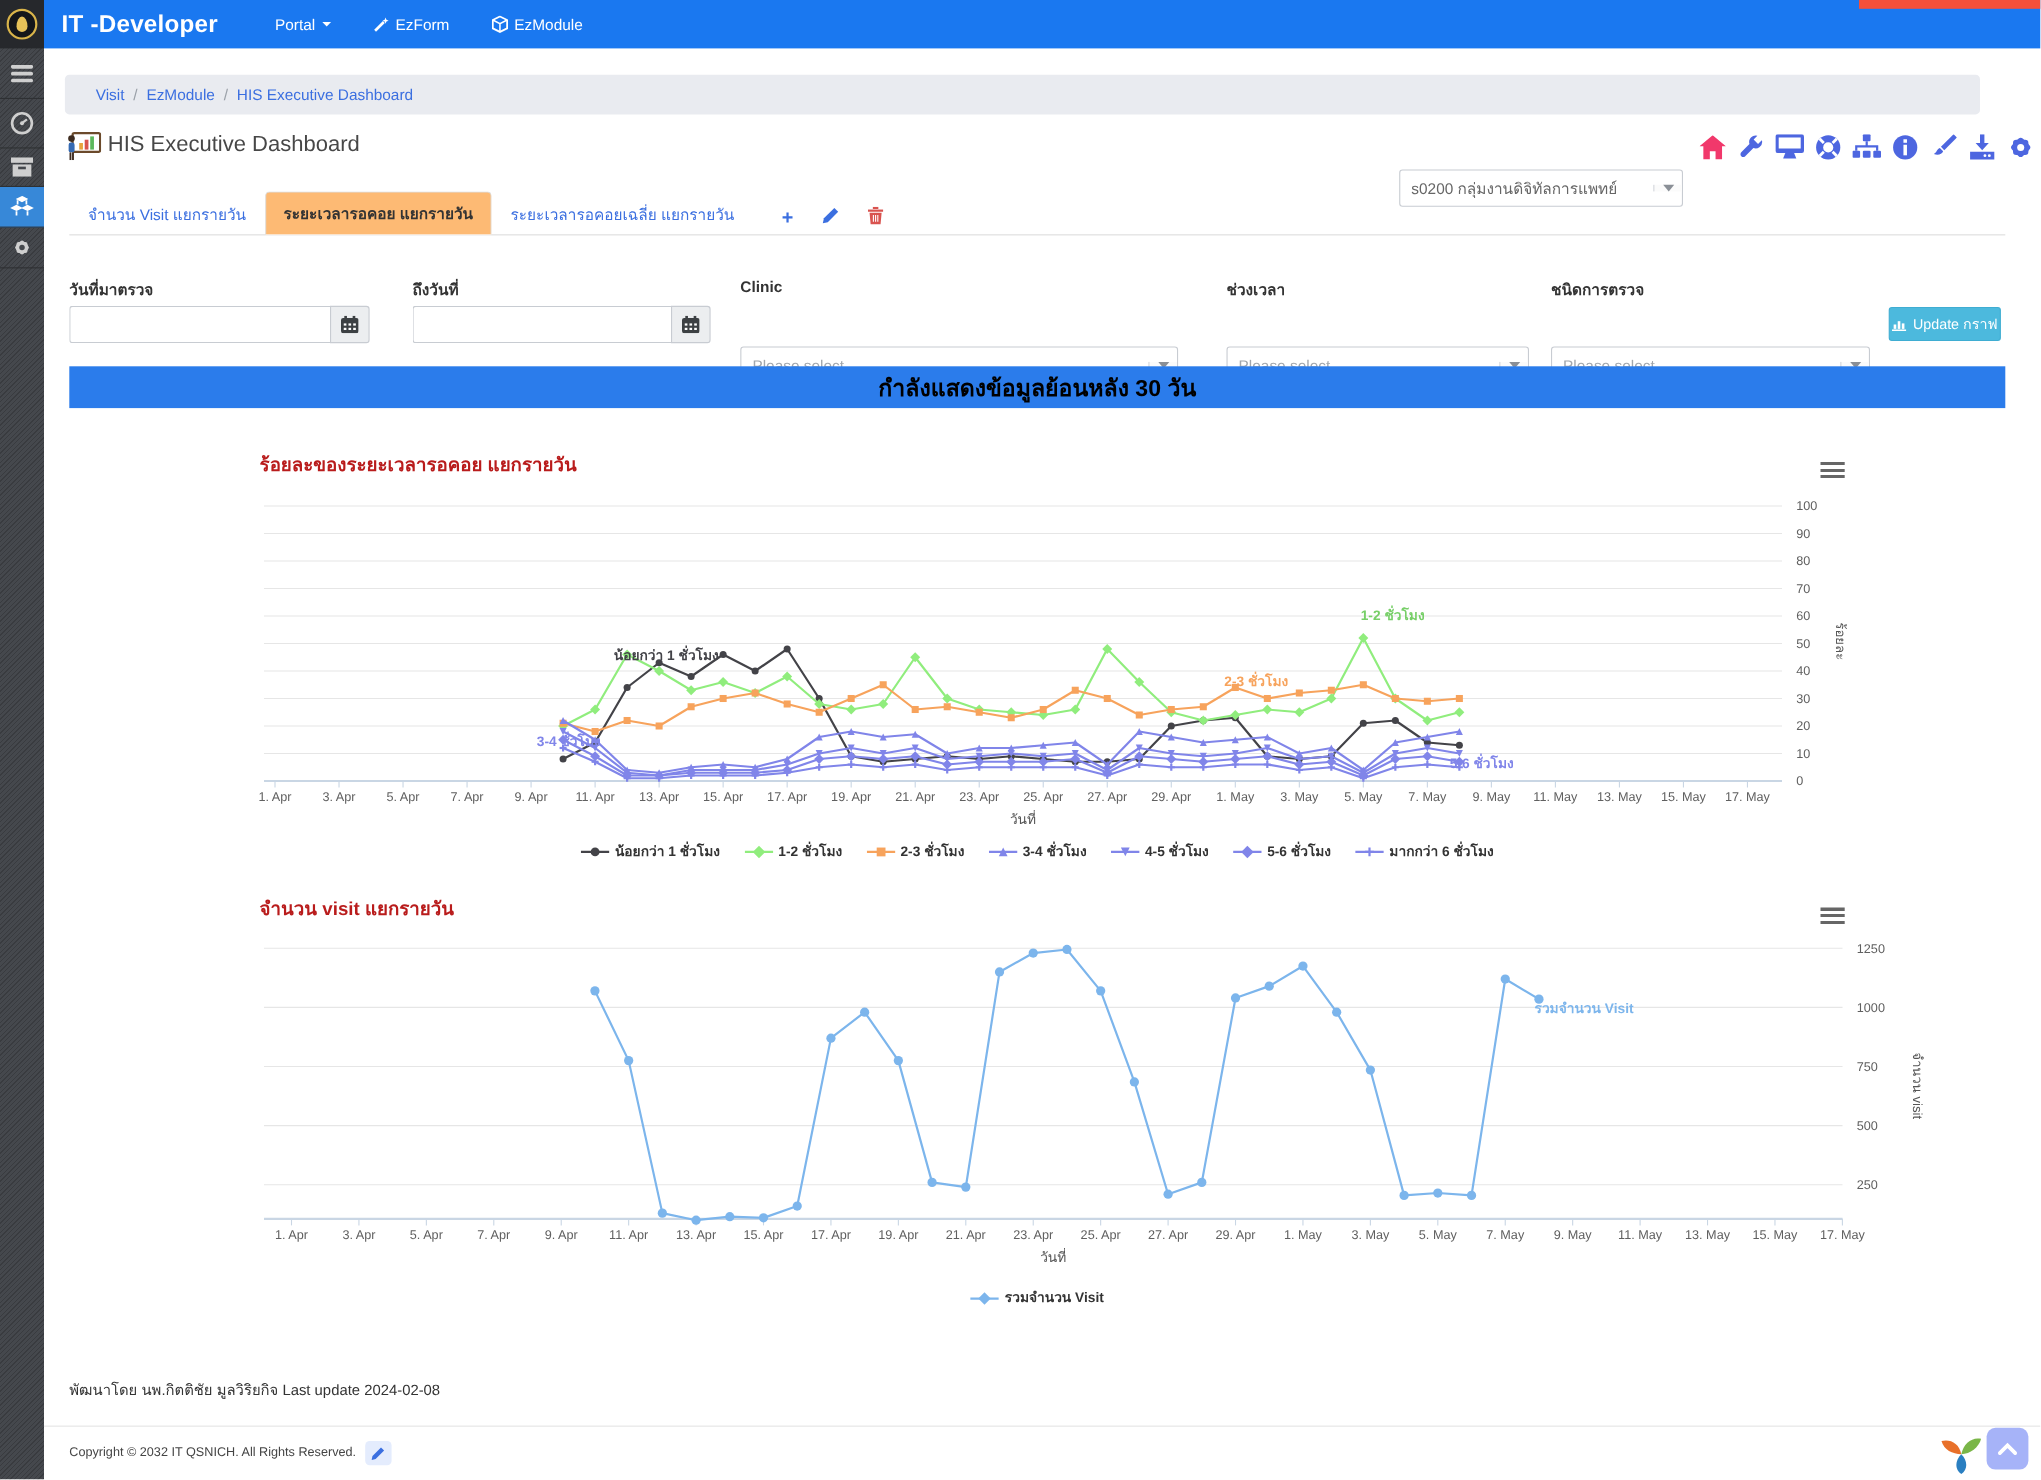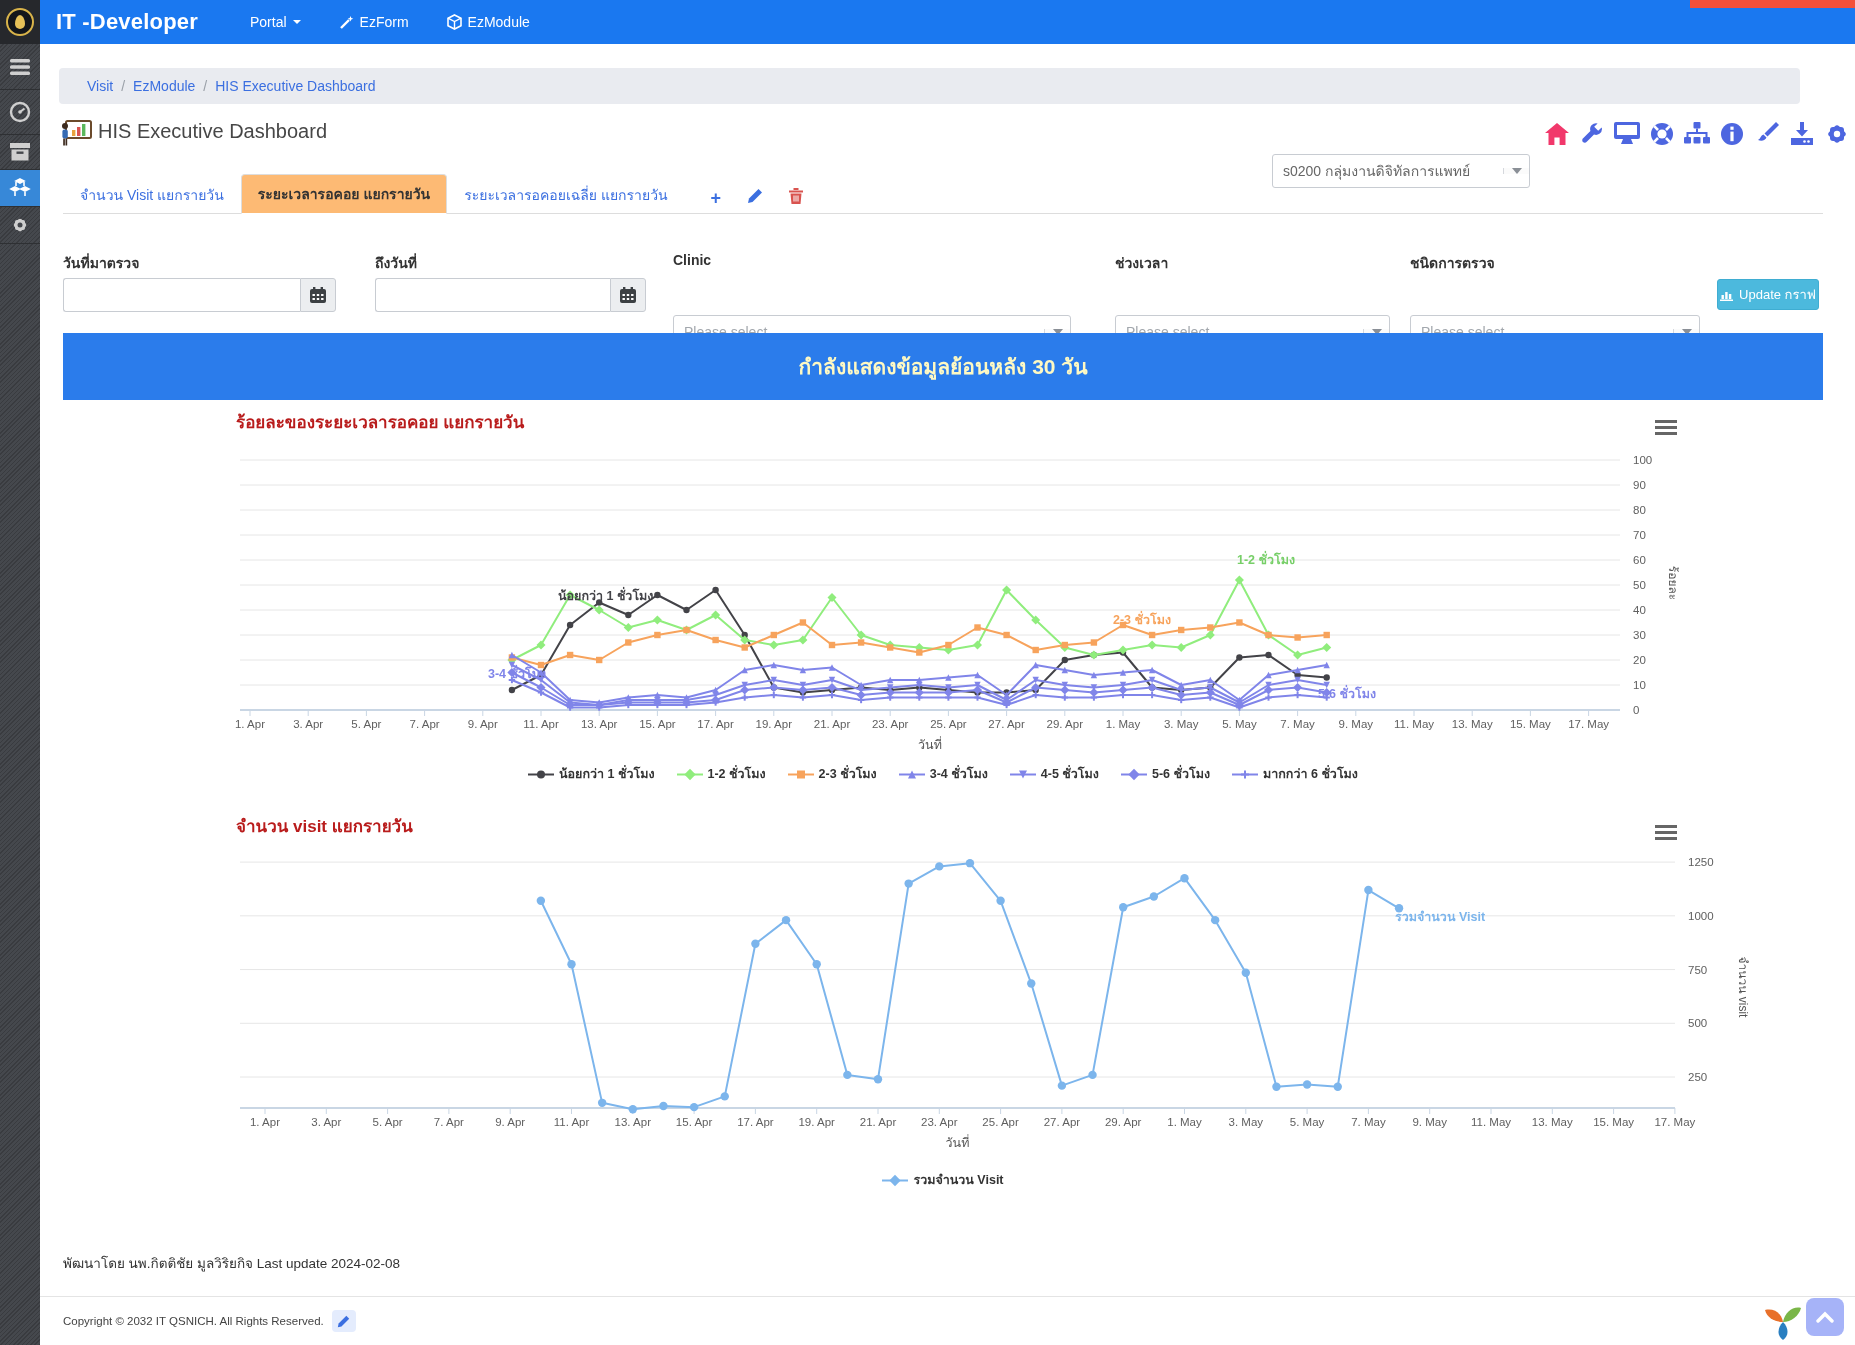--- a/index.html
+++ b/index.html
@@ -60,21 +60,21 @@
   .flabel { position:absolute; font-size:14px; font-weight:bold; color:#333; top:252px; }
   .finput { position:absolute; top:278px; height:34px; }
   .input-group { display:flex; height:34px; }
   .input-group input { flex:1; border:1px solid #c8ccd2; border-right:none; border-radius:3px 0 0 3px; padding:0 8px; font-size:14px; color:#555; outline:none; }
   .addon { width:36px; background:#eceef0; border:1px solid #c8ccd2; border-radius:0 3px 3px 0; display:flex; align-items:center; justify-content:center; cursor:pointer; }
   .placeholder .val { color:#a2a7ad; }
   #update-btn { position:absolute; left:1717px; top:279px; width:102px; height:31px; background:#4cb9dd; border:1px solid #3fadd2;
     border-radius:3px; color:#fff; font-size:13px; display:flex; align-items:center; justify-content:center; gap:6px; cursor:pointer; }
 
   
-  #banner { left:63px; top:333px; width:1760px; height:67px; background:#2b7ceb; color:#fef9c3; display:flex;
+  #banner { left:63px; top:333px; width:1760px; height:38px; background:#2b7ceb; color:#000000; display:flex;
     align-items:center; justify-content:center; font-size:21px; font-weight:bold; }
 
   
   .chart-block { position:absolute; left:63px; width:1760px; }
   .chart-title { position:absolute; left:173px; font-size:17px; font-weight:600; color:#b91c1c; }
   .chart-menu { position:absolute; left:1592px; width:22px; height:16px; cursor:pointer;
     background:linear-gradient(#666 0 3px, transparent 3px 6px, #666 6px 9px, transparent 9px 12px, #666 12px 15px, transparent 15px); }
   .legend-row { position:absolute; left:0; width:1760px; display:flex; justify-content:center; gap:22px; }
   .legend-item { display:flex; align-items:center; gap:5px; font-size:12.5px; font-weight:bold; color:#333; cursor:pointer; }
   .ann { position:absolute; font-size:12.5px; font-weight:bold; white-space:nowrap; }

